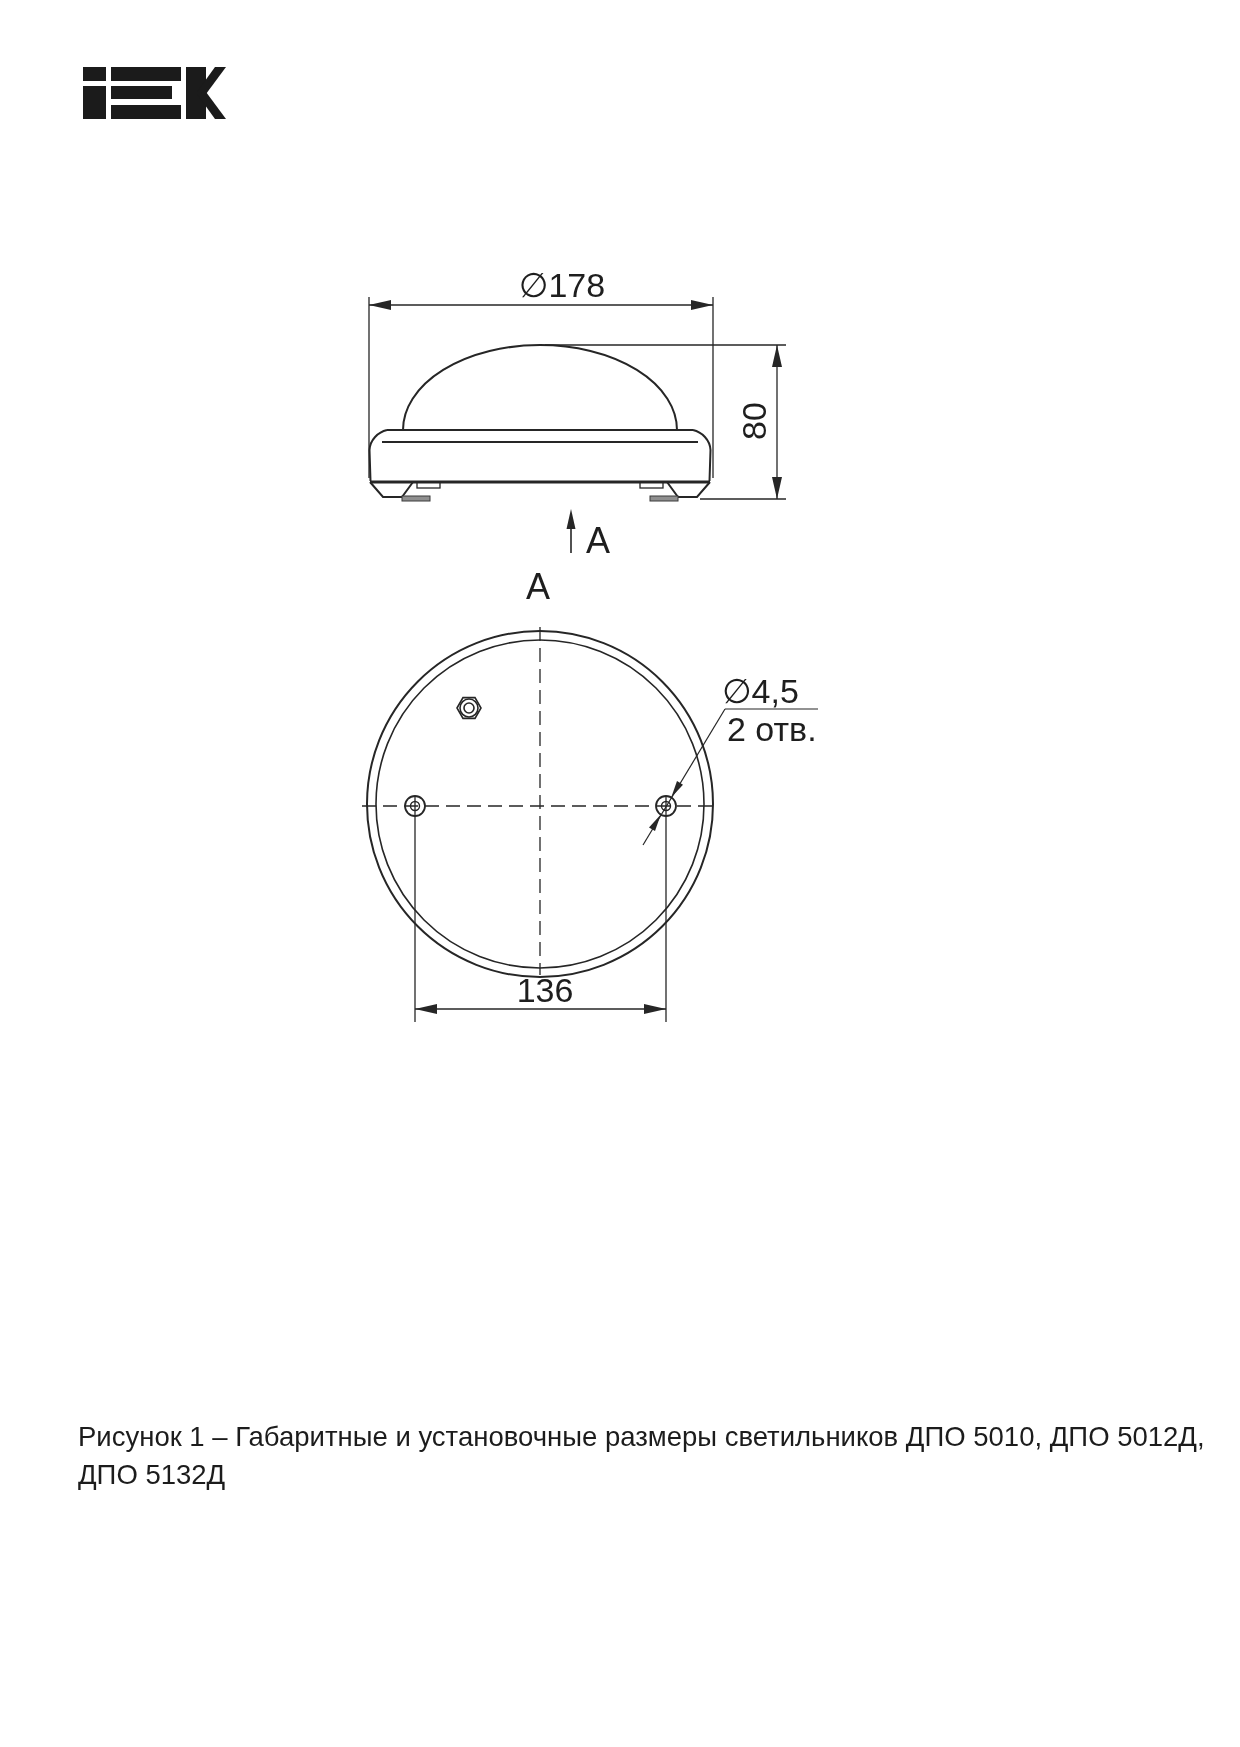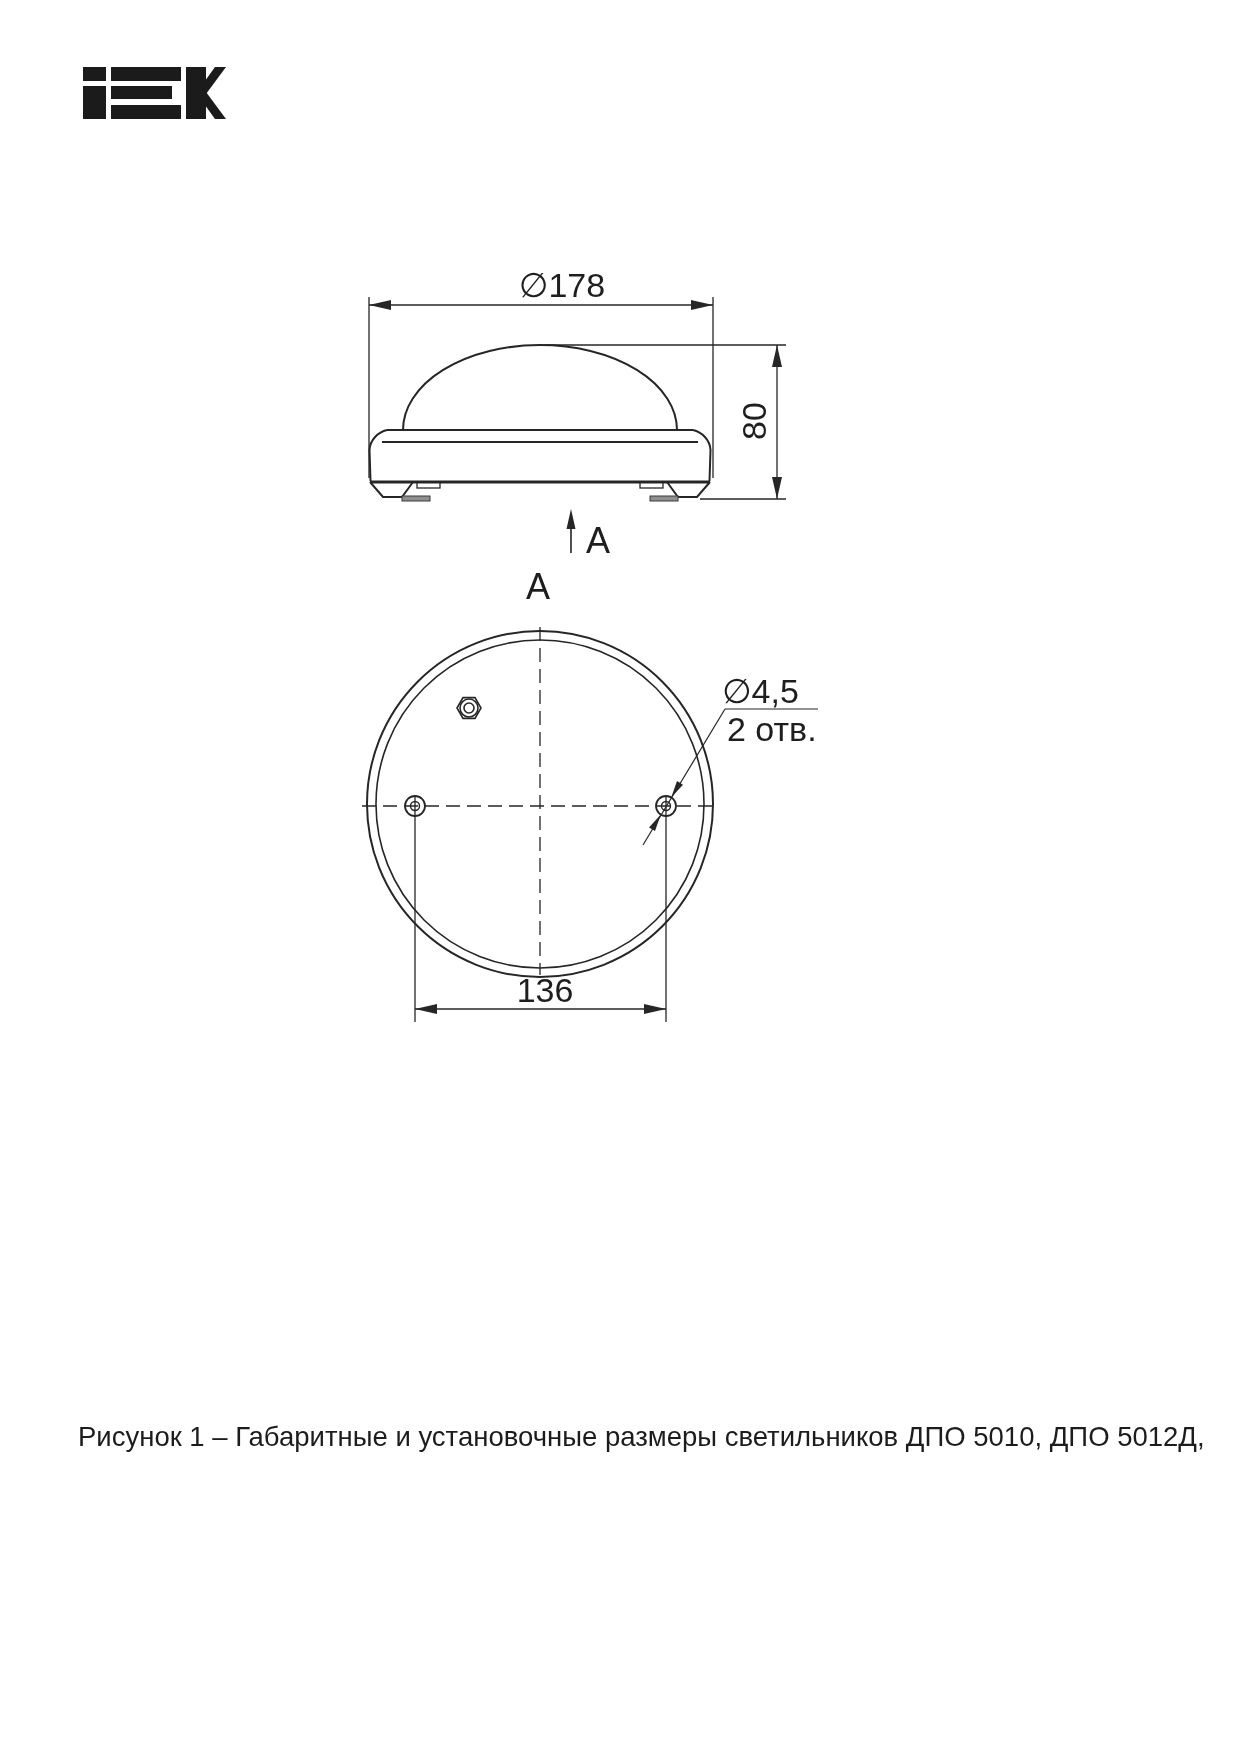--- a/index.html
+++ b/index.html
@@ -154,15 +154,16 @@
       <line x1="666" y1="797" x2="666" y2="1022"></line>
       <line x1="415" y1="1009" x2="666" y2="1009"></line>
       <polygon points="415,1009 437,1004 437,1014" fill="#262626" stroke="none"></polygon>
       <polygon points="666,1009 644,1004 644,1014" fill="#262626" stroke="none"></polygon>
     </g>
     <text class="dim-text" x="545" y="1002" text-anchor="middle">136</text>
   </svg>
 
   <div class="caption">
     <div>Рисунок 1 – Габаритные и установочные размеры светильников ДПО 5010, ДПО 5012Д,</div>
+    <div>ДПО 5132Д</div>
   </div>
 
 </div>
 
 </body></html>

